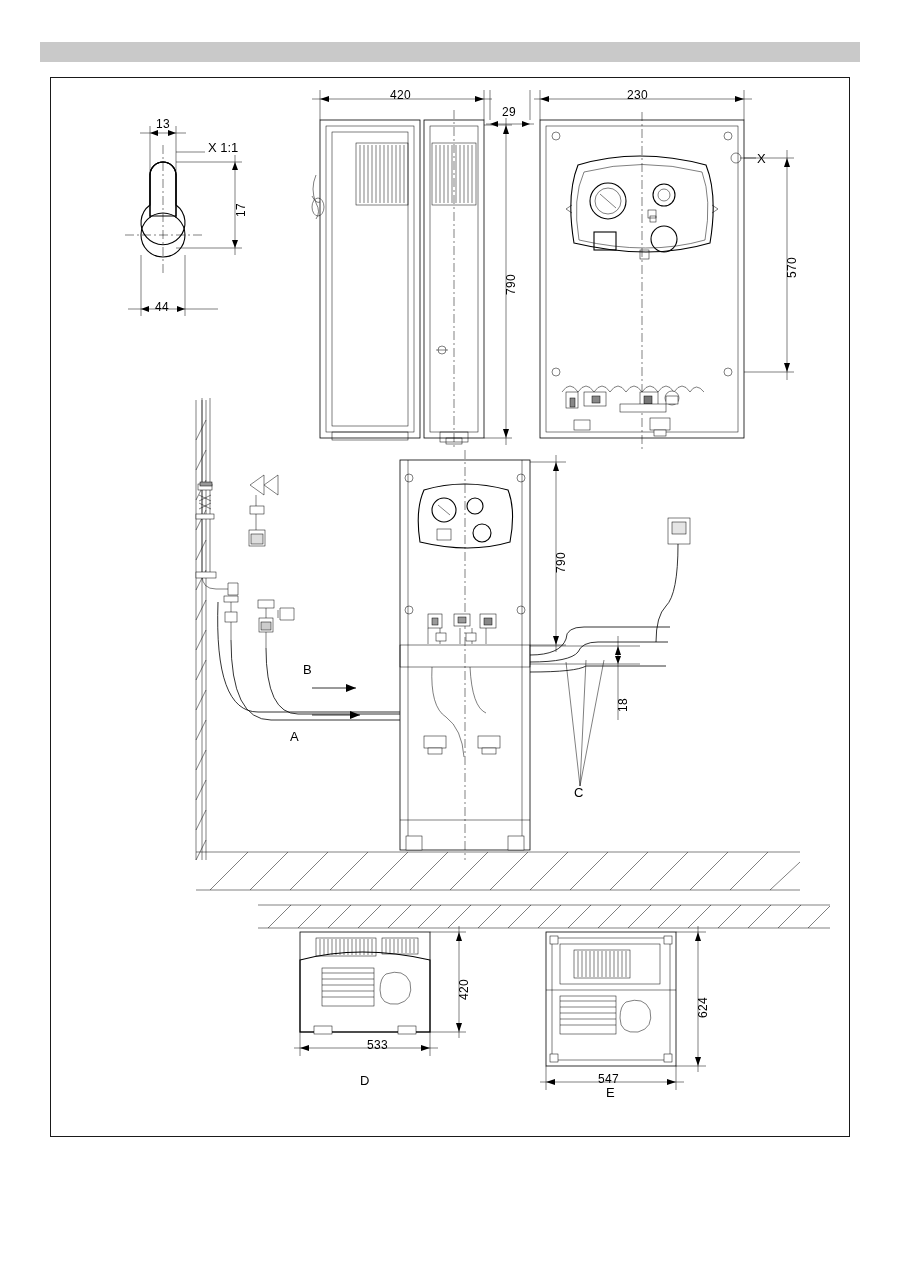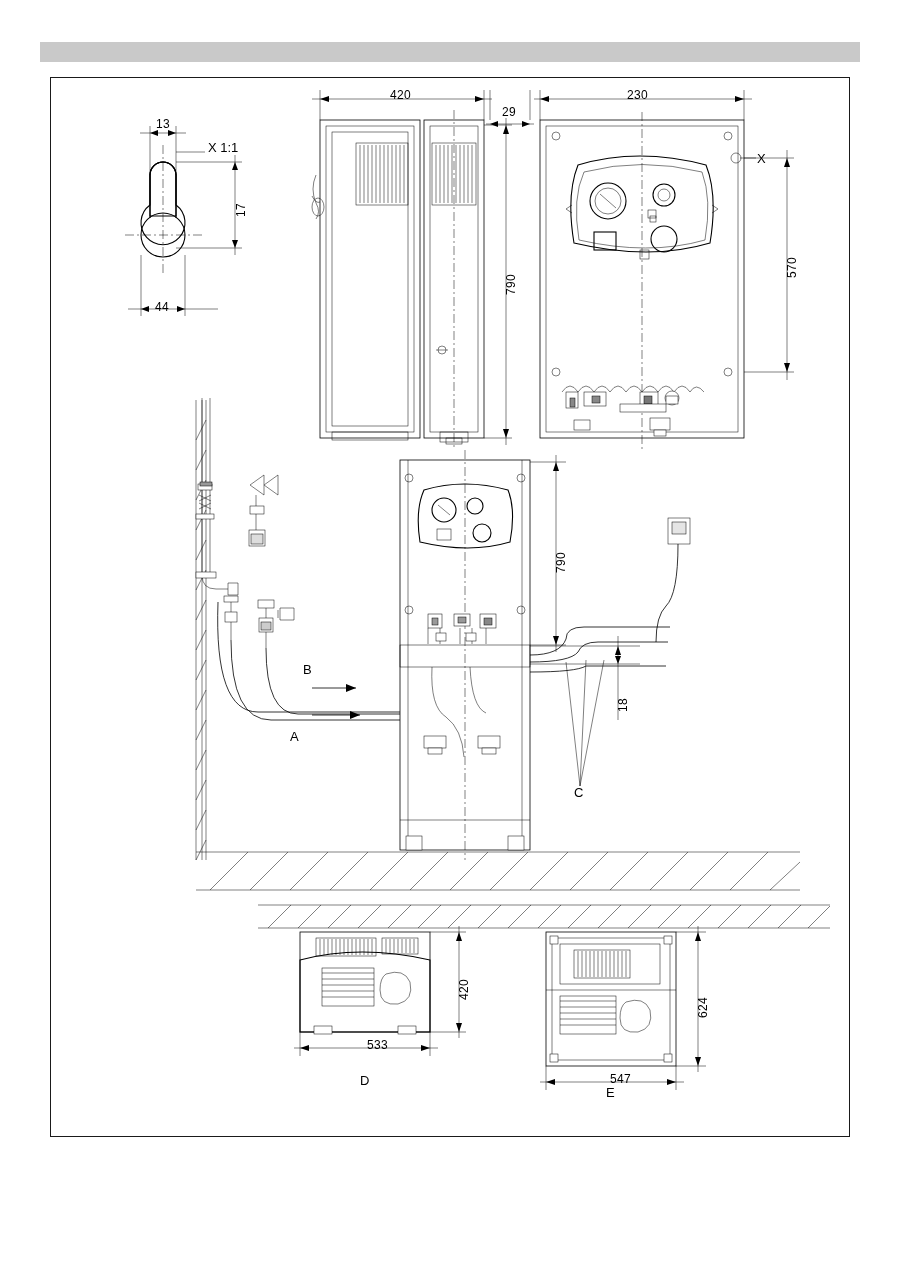--- a/index.html
+++ b/index.html
@@ -544,16 +544,16 @@
 
   <div class="lbl" style="left:290px; top:729px;">A</div>
   <div class="lbl" style="left:303px; top:662px;">B</div>
   <div class="lbl" style="left:574px; top:785px;">C</div>
 
   <div class="dim vert" style="left:457px; top:1000px;">420</div>
   <div class="dim" style="left:352px; top:1038px;margin-left:15px;">533</div>
   <div class="lbl" style="left:360px; top:1073px;">D</div>
 
   <div class="dim vert" style="left:696px; top:1018px;">624</div>
-  <div class="dim" style="left:598px; top:1072px;margin-left:12px;">547</div>
+  <div class="dim" style="left:598px; top:1072px;">547</div>
   <div class="lbl" style="left:606px; top:1085px;">E</div>
 
 </div>
 
 </body></html>

